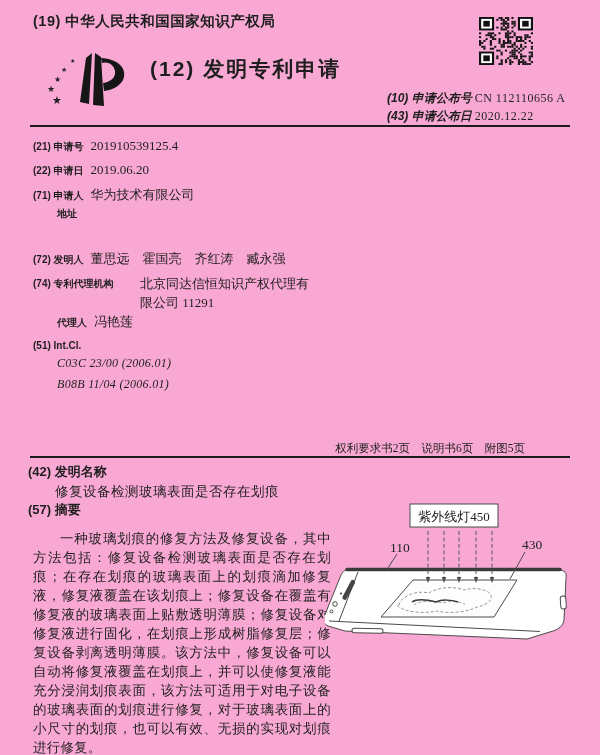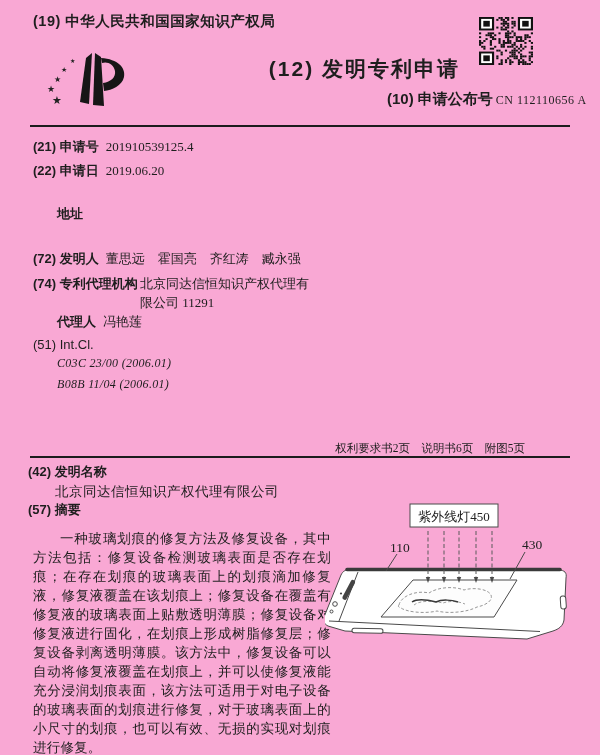--- a/index.html
+++ b/index.html
@@ -7,26 +7,26 @@
   #page {
     position:relative; width:600px; height:755px; background:#f9a8d4;
     font-family:"Liberation Serif","DejaVu Serif",serif; color:#1e1e1e;
     overflow:hidden; margin:0 auto;
   }
   .abs { position:absolute; }
   .sans { font-family:"Liberation Sans","DejaVu Sans",sans-serif; }
   .b { font-weight:bold; }
   .rule { position:absolute; background:#1c1c1c; height:2px; }
   .office { left:33px; top:12px; font-size:14.5px; letter-spacing:.5px; }
-  .doctype { left:150px; top:55px; width:310px; text-align:right; font-size:21px; letter-spacing:2px; }
+  .doctype { left:150px; top:55px; width:310px; text-align:left; font-size:21px; letter-spacing:2px; }
   .pubrow { left:387px; font-size:12px; white-space:nowrap; }
-  .pubrow .lab { font-size:15px; }
+  .pubrow .lab { font-size:12px;font-style:italic; }
   .pubrow .val { font-size:12px; letter-spacing:.5px; }
   .row { position:absolute; left:33px; font-size:13px; white-space:nowrap; }
-  .row .lab { font-family:"Liberation Sans","DejaVu Sans",sans-serif; font-weight:bold; font-size:13px; margin-right:7px; }
+  .row .lab { font-family:"Liberation Sans","DejaVu Sans",sans-serif; font-weight:bold; font-size:10px; margin-right:7px; }
   .wrapval { position:absolute; font-size:13px; line-height:18.5px; }
   .intcl { font-style:italic; font-size:12px; letter-spacing:.3px; }
   .pagesinfo { left:280px; top:441px; width:245px; text-align:right; font-size:11.5px; }
   .seclab { left:28px; font-family:"Liberation Sans","DejaVu Sans",sans-serif; font-weight:bold; font-size:13px; }
   .invtitle { left:55px; top:483px; font-size:13.5px; letter-spacing:.5px; }
   .abstract {
     left:33px; top:517px; width:298px; font-size:13.5px; line-height:19px;
     text-align:justify; text-indent:2em; letter-spacing:.2px;margin-top:12px;
   }
   svg text { font-family:"Liberation Serif","DejaVu Serif",serif; fill:#222; }
@@ -241,58 +241,65 @@
         <rect x="21" y="24" width="1" height="1" fill="#111"></rect>
         <rect x="22" y="24" width="1" height="1" fill="#111"></rect>
         <rect x="23" y="24" width="1" height="1" fill="#111"></rect>
       </g>
     </svg>
 
   <div class="abs pubrow" style="top:90px">
     <span class="lab sans b">(10) 申请公布号</span>
     <span class="val">CN 112110656 A</span>
   </div>
+  <div class="abs pubrow" style="top:108px">
+    <span class="lab sans b">(43) 申请公布日</span>
+    <span class="val">2020.12.22</span>
+  </div>
 
   <div class="rule" style="left:30px;top:125px;width:540px"></div>
 
   <div class="row" style="top:138px">
     <span class="lab">(21) 申请号</span><span>201910539125.4</span>
   </div>
 
   <div class="row" style="top:162px">
     <span class="lab">(22) 申请日</span><span>2019.06.20</span>
   </div>
 
+  <div class="row" style="top:186px">
+    <span class="lab">(71) 申请人</span><span>华为技术有限公司</span>
+  </div>
   <div class="row" style="left:57px;top:205px">
     <span class="lab">地址</span>
   </div>
 
   <div class="row" style="top:250px">
     <span class="lab">(72) 发明人</span><span>董思远　霍国亮　齐红涛　臧永强</span>
   </div>
 
   <div class="row" style="top:275px">
     <span class="lab">(74) 专利代理机构</span>
   </div>
   <div class="wrapval" style="left:140px;top:275px;width:170px">北京同达信恒知识产权代理有限公司 11291</div>
   <div class="row" style="left:57px;top:313px">
     <span class="lab">代理人</span><span>冯艳莲</span>
   </div>
 
   <div class="row" style="top:337px">
-    <span class="lab" style="font-weight:normal">(51) Int.Cl.</span>
+    <span class="lab" style="font-weight:bold">(51) Int.Cl.</span>
   </div>
   <div class="abs intcl" style="left:57px;top:356px">C03C 23/00 (2006.01)</div>
   <div class="abs intcl" style="left:57px;top:377px">B08B 11/04 (2006.01)</div>
 
   <div class="abs pagesinfo">权利要求书2页　说明书6页　附图5页</div>
   <div class="rule" style="left:30px;top:456px;width:540px"></div>
 
   <div class="abs seclab" style="top:463px">(42) 发明名称</div>
-  <div class="abs invtitle">北京同达信恒知识产权代理有限公司</div>
+  <div class="abs invtitle">修复设备检测玻璃表面是否存在划痕</div>
   <div class="abs seclab" style="top:501px">(57) 摘要</div>
   <div class="abs abstract">一种玻璃划痕的修复方法及修复设备，其中方法包括：修复设备检测玻璃表面是否存在划痕；在存在划痕的玻璃表面上的划痕滴加修复液，修复液覆盖在该划痕上；修复设备在覆盖有修复液的玻璃表面上贴敷透明薄膜；修复设备对修复液进行固化，在划痕上形成树脂修复层；修复设备剥离透明薄膜。该方法中，修复设备可以自动将修复液覆盖在划痕上，并可以使修复液能充分浸润划痕表面，该方法可适用于对电子设备的玻璃表面的划痕进行修复，对于玻璃表面上的小尺寸的划痕，也可以有效、无损的实现对划痕进行修复。</div>
 
   <svg class="abs" style="left:325px;top:495px" width="272" height="185" viewBox="325 495 272 185">
     <g stroke="#4a4a4a" fill="none" stroke-width="1">
 
       <rect x="410" y="504" width="88" height="23" fill="#ffffff"></rect>
 
       <path d="M349,570 L558,570 C565,570 567,573 566,578 L564,620 C563,626 559,629 553,631
                L527,639 L345,631 L328,626 C324,624 323,621 324,617 L341,575 C343,571 345,570 349,570 Z" fill="#ffffff"></path>

